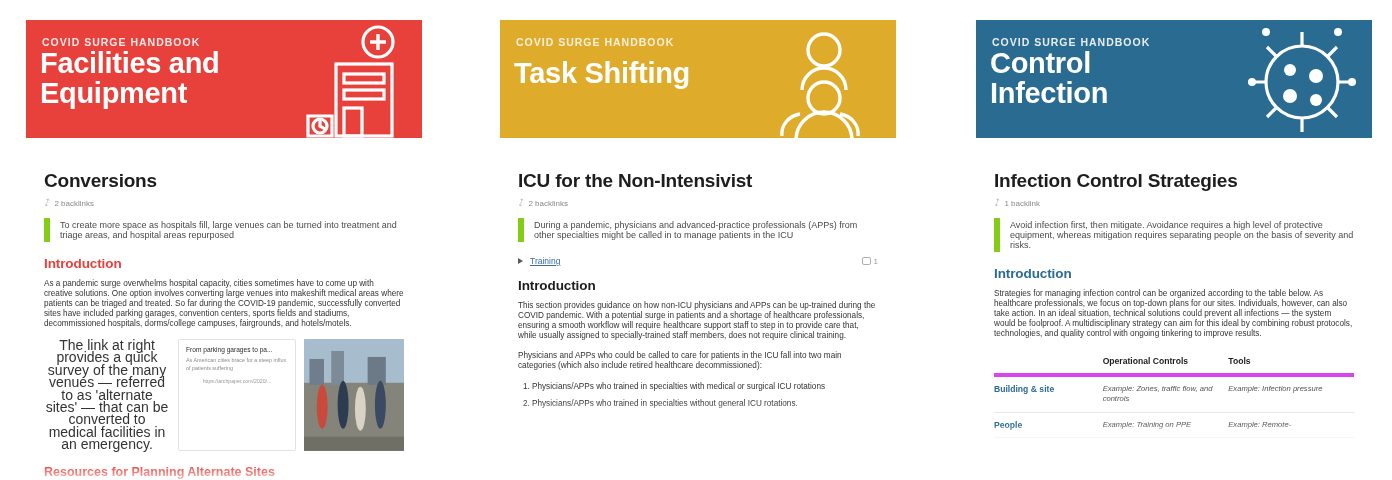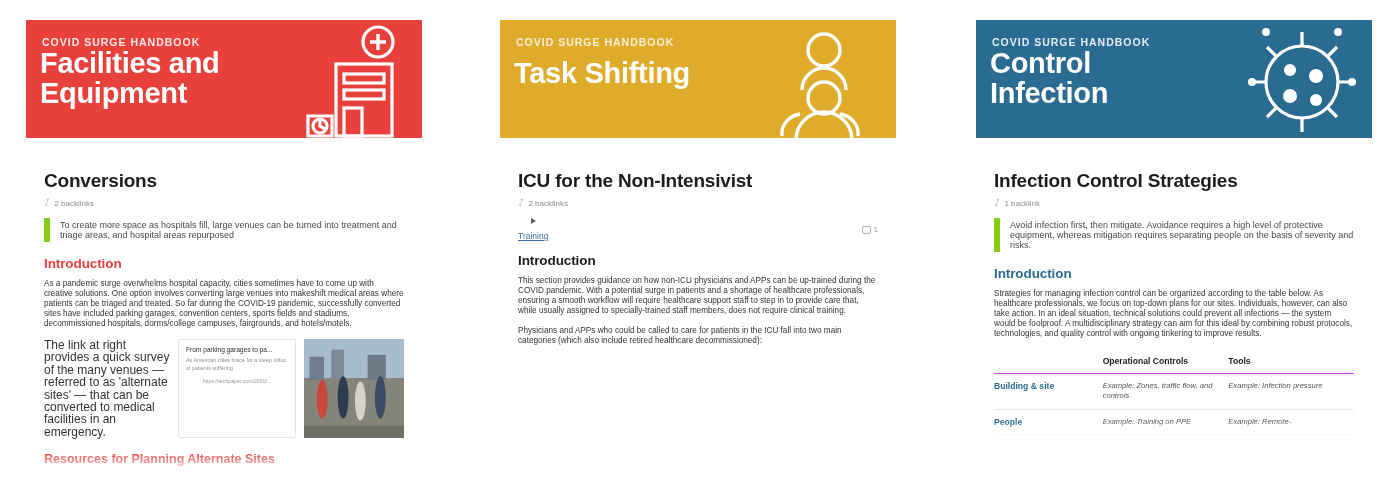--- a/index.html
+++ b/index.html
@@ -101,21 +101,20 @@
   .toggle-row {
     display: flex;
     align-items: center;
     justify-content: space-between;
     margin: 0 0 12px 0;
   }
   .toggle-left {
     display: flex;
     align-items: center;
     gap: 7px;
-    flex-direction: column;
   }
   .toggle-caret {
     width: 0; height: 0;
     border-left: 5px solid #5a5a5a;
     border-top: 3.5px solid transparent;
     border-bottom: 3.5px solid transparent;
   }
   .toggle-label {
     font-size: 8.5px;
     color: #3a6ea5;
@@ -166,23 +165,24 @@
 
   
   .embed-row {
     display: flex;
     gap: 8px;
     align-items: stretch;
     margin-top: 6px;
   }
   .embed-text {
     flex: 0 0 126px;
-    font-size: 12px;
+    font-size: 14px;
     line-height: 12.4px;
     color: #333333;
+    text-align: center;
   }
   .bookmark {
     flex: 0 0 118px;
     border: 1px solid #e3e3e3;
     border-radius: 2px;
     padding: 6px 7px;
     box-sizing: border-box;
   }
   .bookmark .bm-title {
     font-size: 6.6px;
@@ -220,21 +220,21 @@
   .tbl th, .tbl td {
     text-align: left;
     vertical-align: top;
     padding: 7px 6px 7px 0;
     border-bottom: 1px solid #e8e8e8;
   }
   .tbl th {
     font-size: 8.6px;
     font-weight: bold;
     color: #1d1d1d;
-    border-bottom: 1px solid #d946ef;
+    border-bottom: 4px solid #d946ef;
   }
   .tbl td.rowhead {
     font-size: 8.6px;
     font-weight: bold;
     color: #2a6b92;
     width: 96px;
   }
   .tbl td.cell {
     font-size: 7.6px;
     line-height: 10.4px;
@@ -332,33 +332,38 @@
           </g>
         </svg>
       </div>
     </div>
     <div class="body">
       <h1 class="doc-title">ICU for the Non-Intensivist</h1>
       <div class="backlinks">
         <span class="bl-icon">⤢</span>
         <span>2 backlinks</span>
       </div>
+      <div class="callout">During a pandemic, physicians and advanced-practice professionals (APPs) from other specialties might be called in to manage patients in the ICU</div>
       <div class="toggle-row">
         <div class="toggle-left">
           <span class="toggle-caret"></span>
           <span class="toggle-label">Training</span>
         </div>
         <div class="toggle-right">
           <span class="bubble"></span>
           <span>1</span>
         </div>
       </div>
       <h2 class="h2 dark">Introduction</h2>
       <p class="p">This section provides guidance on how non-ICU physicians and APPs can be up-trained during the COVID pandemic. With a potential surge in patients and a shortage of healthcare professionals, ensuring a smooth workflow will require healthcare support staff to step in to provide care that, while usually assigned to specially-trained staff members, does not require clinical training.</p>
       <p class="p">Physicians and APPs who could be called to care for patients in the ICU fall into two main categories (which also include retired healthcare decommissioned):</p>
+      <ol class="ol">
+        <li>Physicians/APPs who trained in specialties with medical or surgical ICU rotations</li>
+        <li>Physicians/APPs who trained in specialties without general ICU rotations.</li>
+      </ol>
     </div>
     <div class="fade-bottom"></div>
   </div>
 
   <div class="card card-3">
     <div class="banner blue">
       <div class="eyebrow">COVID SURGE HANDBOOK</div>
       <div class="title">
         <div>Control</div>
         <div>Infection</div>

